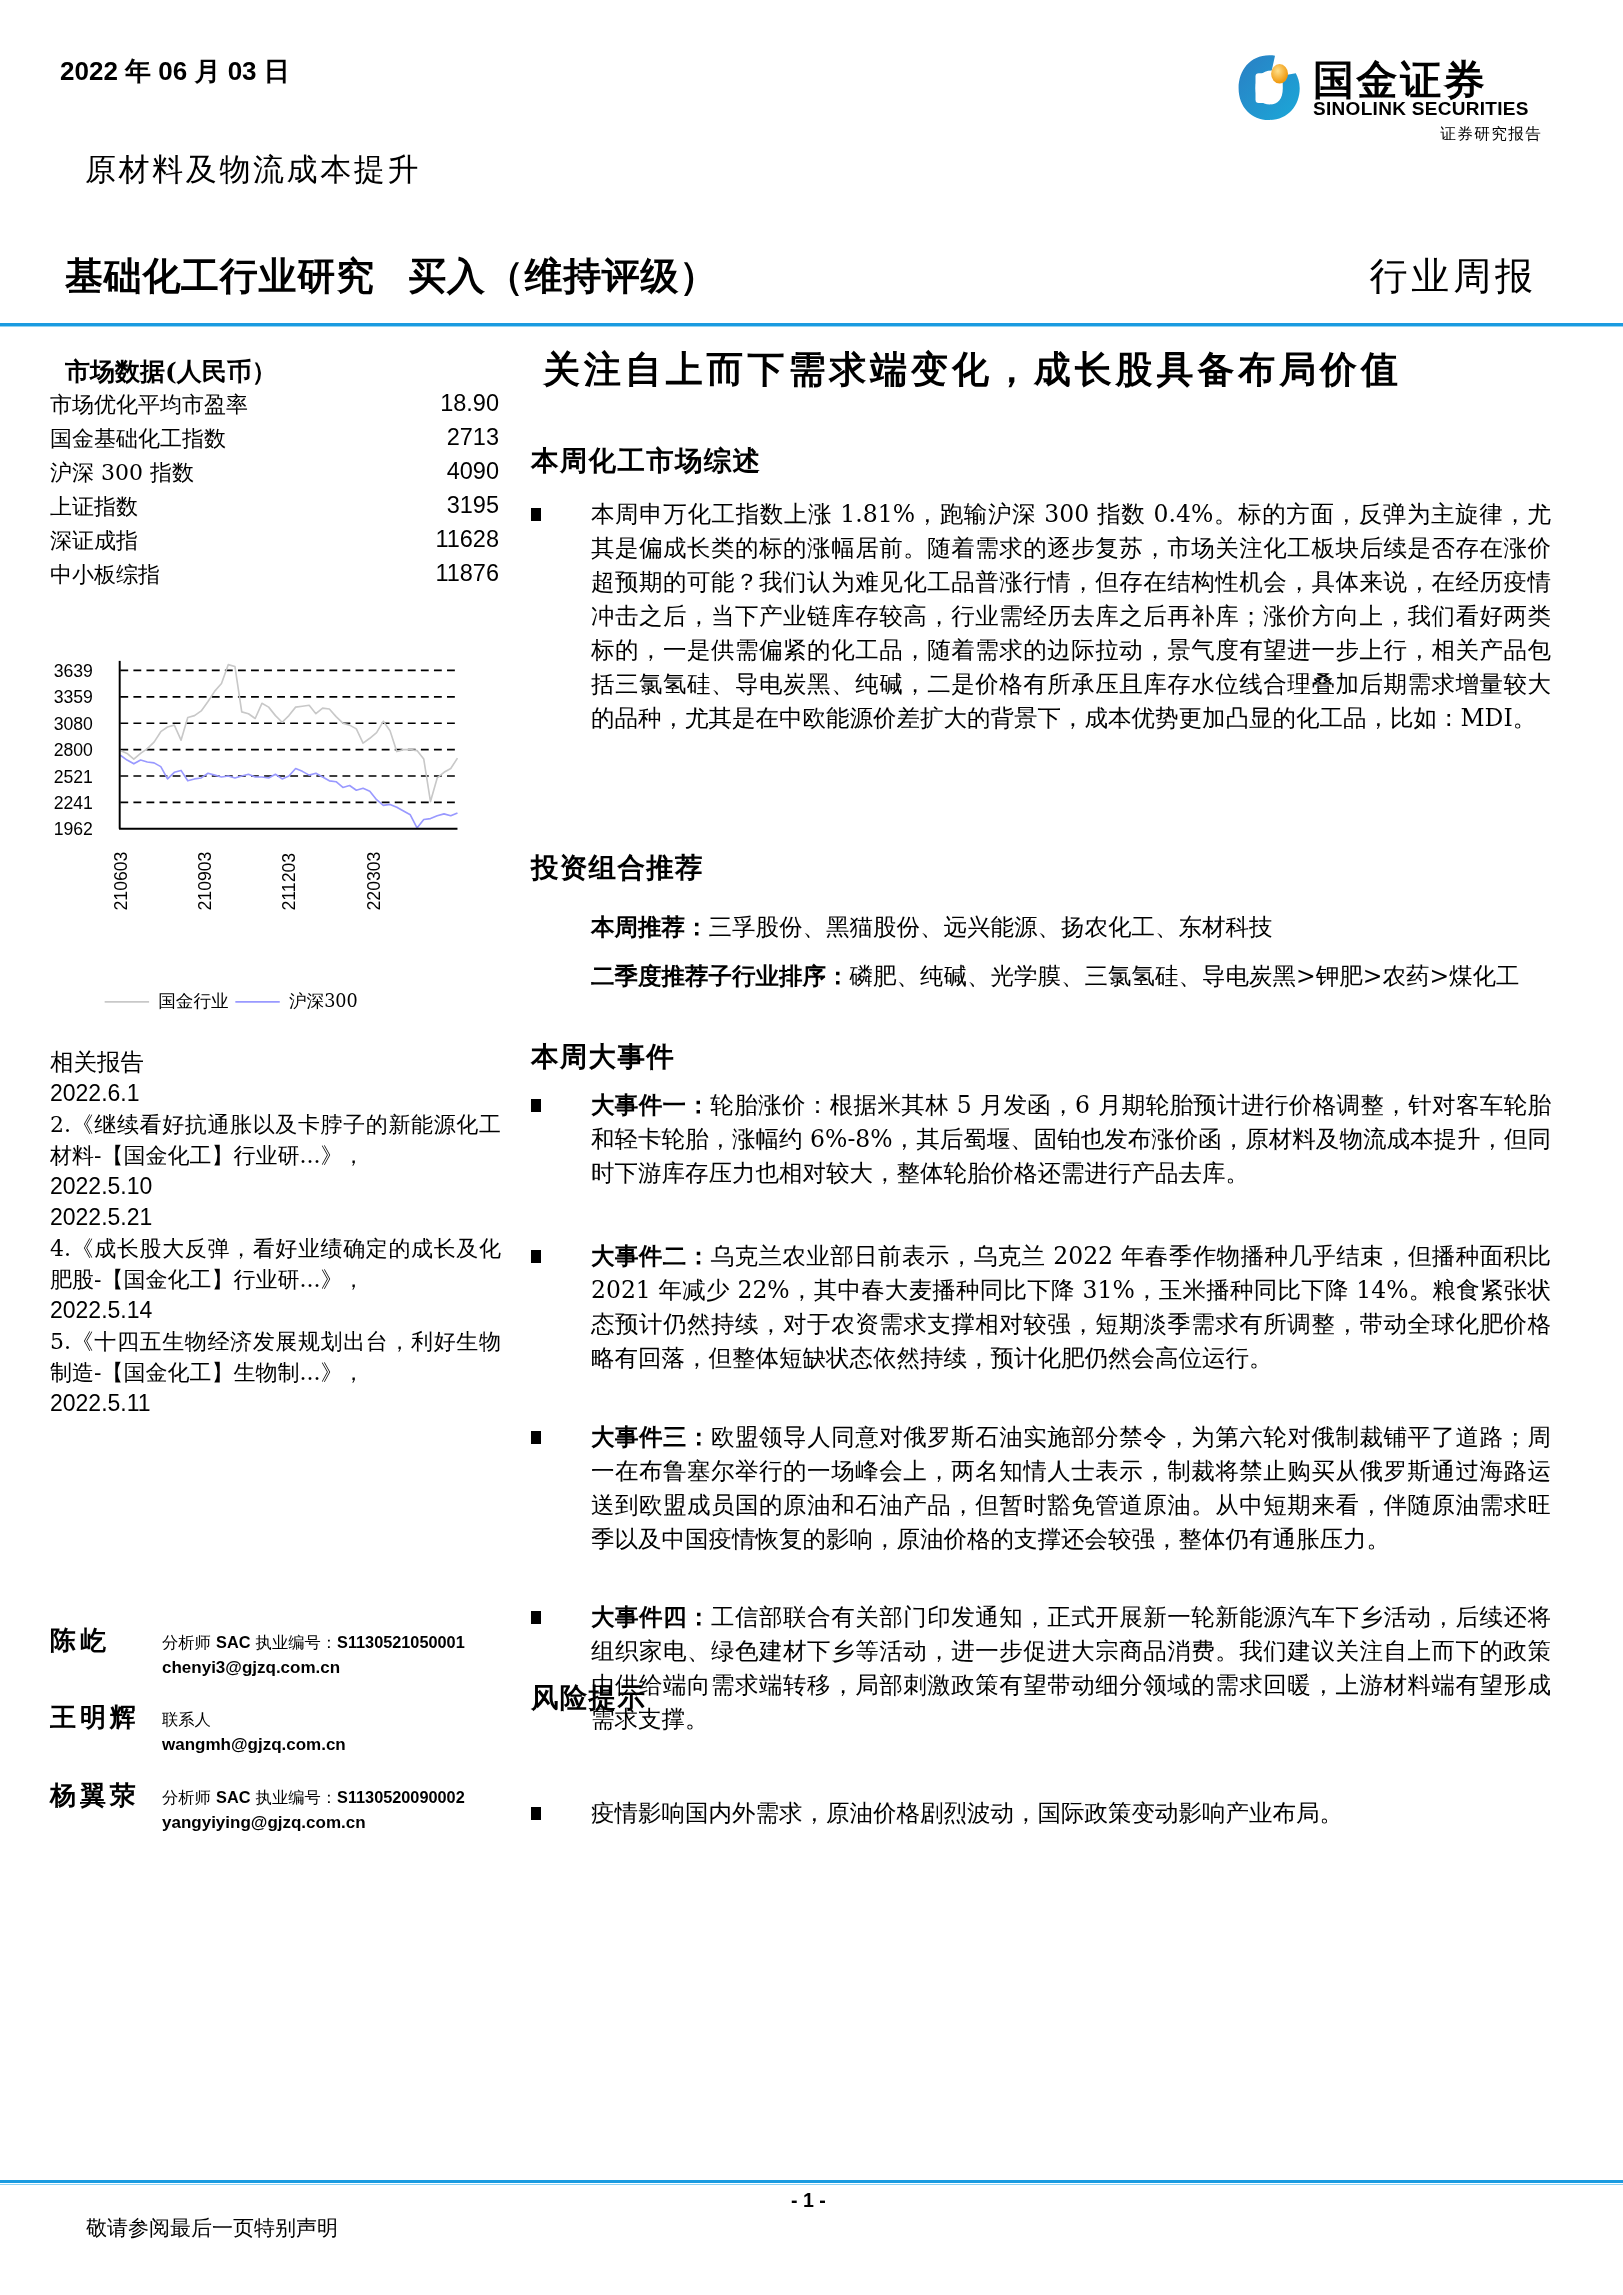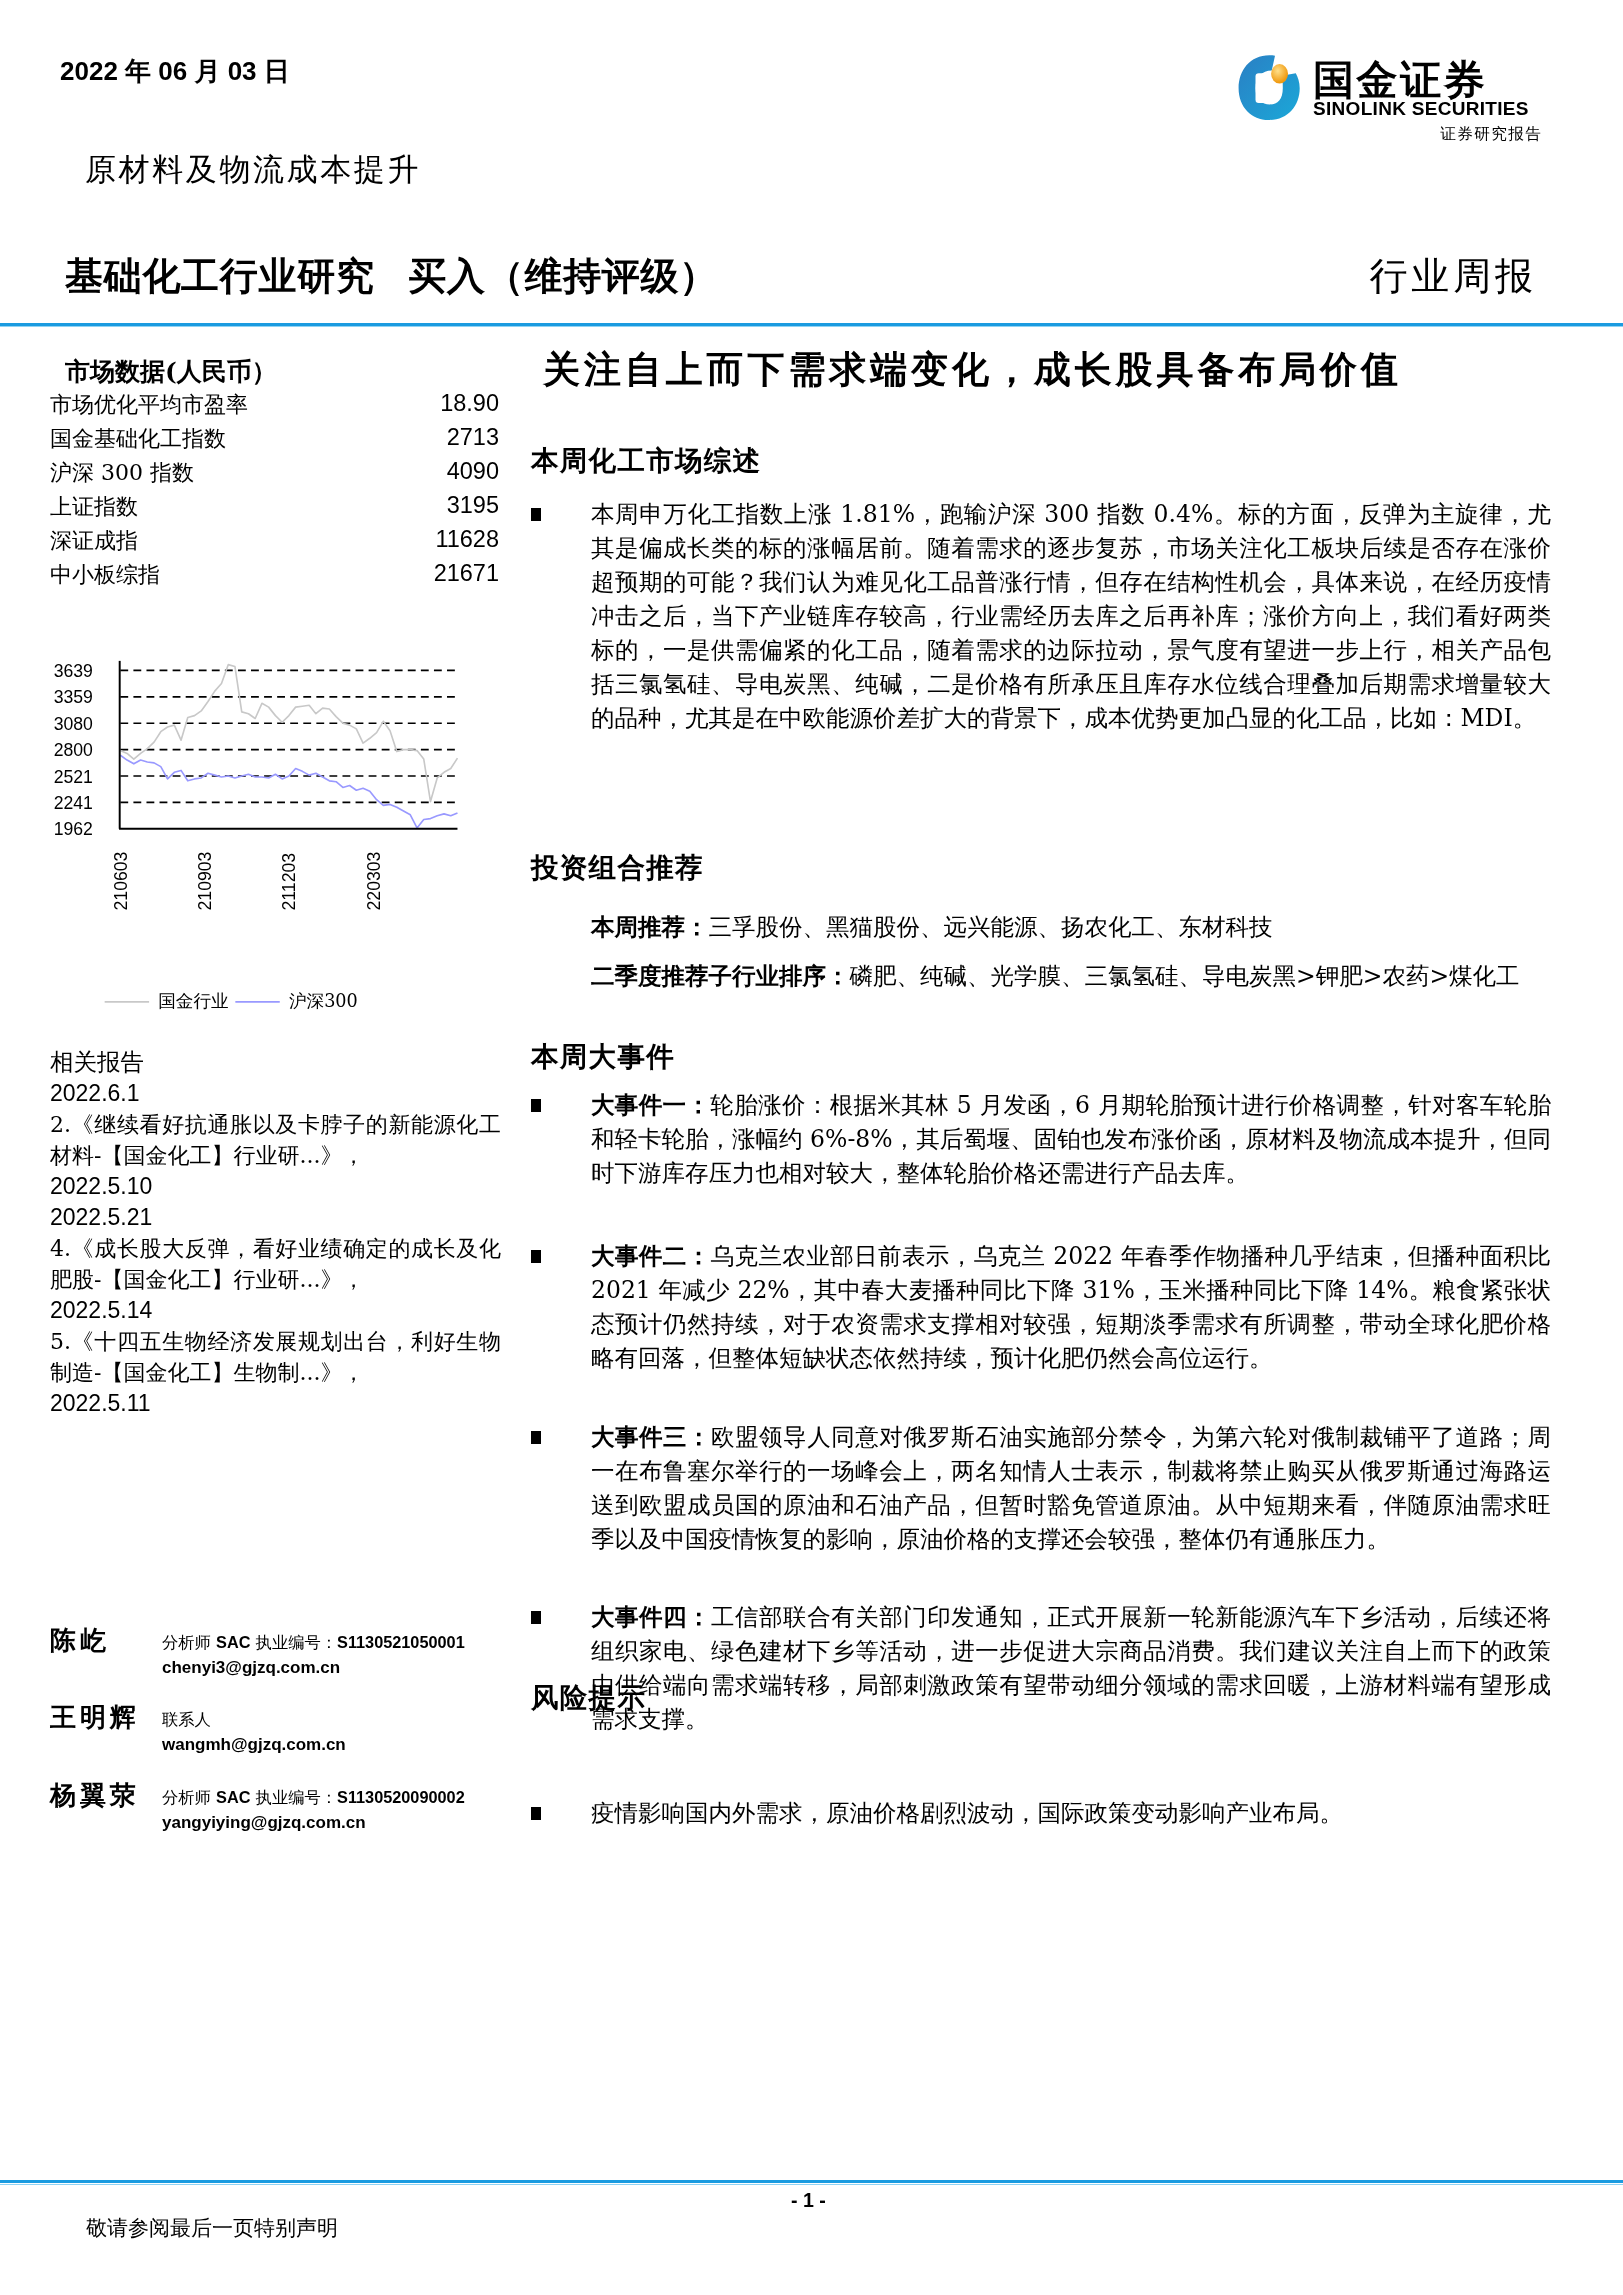--- a/index.html
+++ b/index.html
@@ -106,21 +106,21 @@
   <div class="abs market-row" style="top:492px;">
     <span>上证指数</span>
     <span class="val">3195</span>
   </div>
   <div class="abs market-row" style="top:526px;">
     <span>深证成指</span>
     <span class="val">11628</span>
   </div>
   <div class="abs market-row" style="top:560px;">
     <span>中小板综指</span>
-    <span class="val">21671</span>
+    <span class="val">11876</span>
   </div>
 </div>
 
 <div class="abs" id="chart-wrap">
   <svg id="chart-svg" width="458" height="392" viewBox="0 0 700 600">
     <g id="grid-layer">
         <line x1="124" y1="49.59898762654666" x2="640" y2="49.59898762654666" stroke="#000" stroke-width="2.5" stroke-dasharray="12,8"></line>
         <line x1="124" y1="90.07142857142858" x2="640" y2="90.07142857142858" stroke="#000" stroke-width="2.5" stroke-dasharray="12,8"></line>
         <line x1="124" y1="130.39932508436445" x2="640" y2="130.39932508436445" stroke="#000" stroke-width="2.5" stroke-dasharray="12,8"></line>
         <line x1="124" y1="170.87176602924632" x2="640" y2="170.87176602924632" stroke="#000" stroke-width="2.5" stroke-dasharray="12,8"></line>

